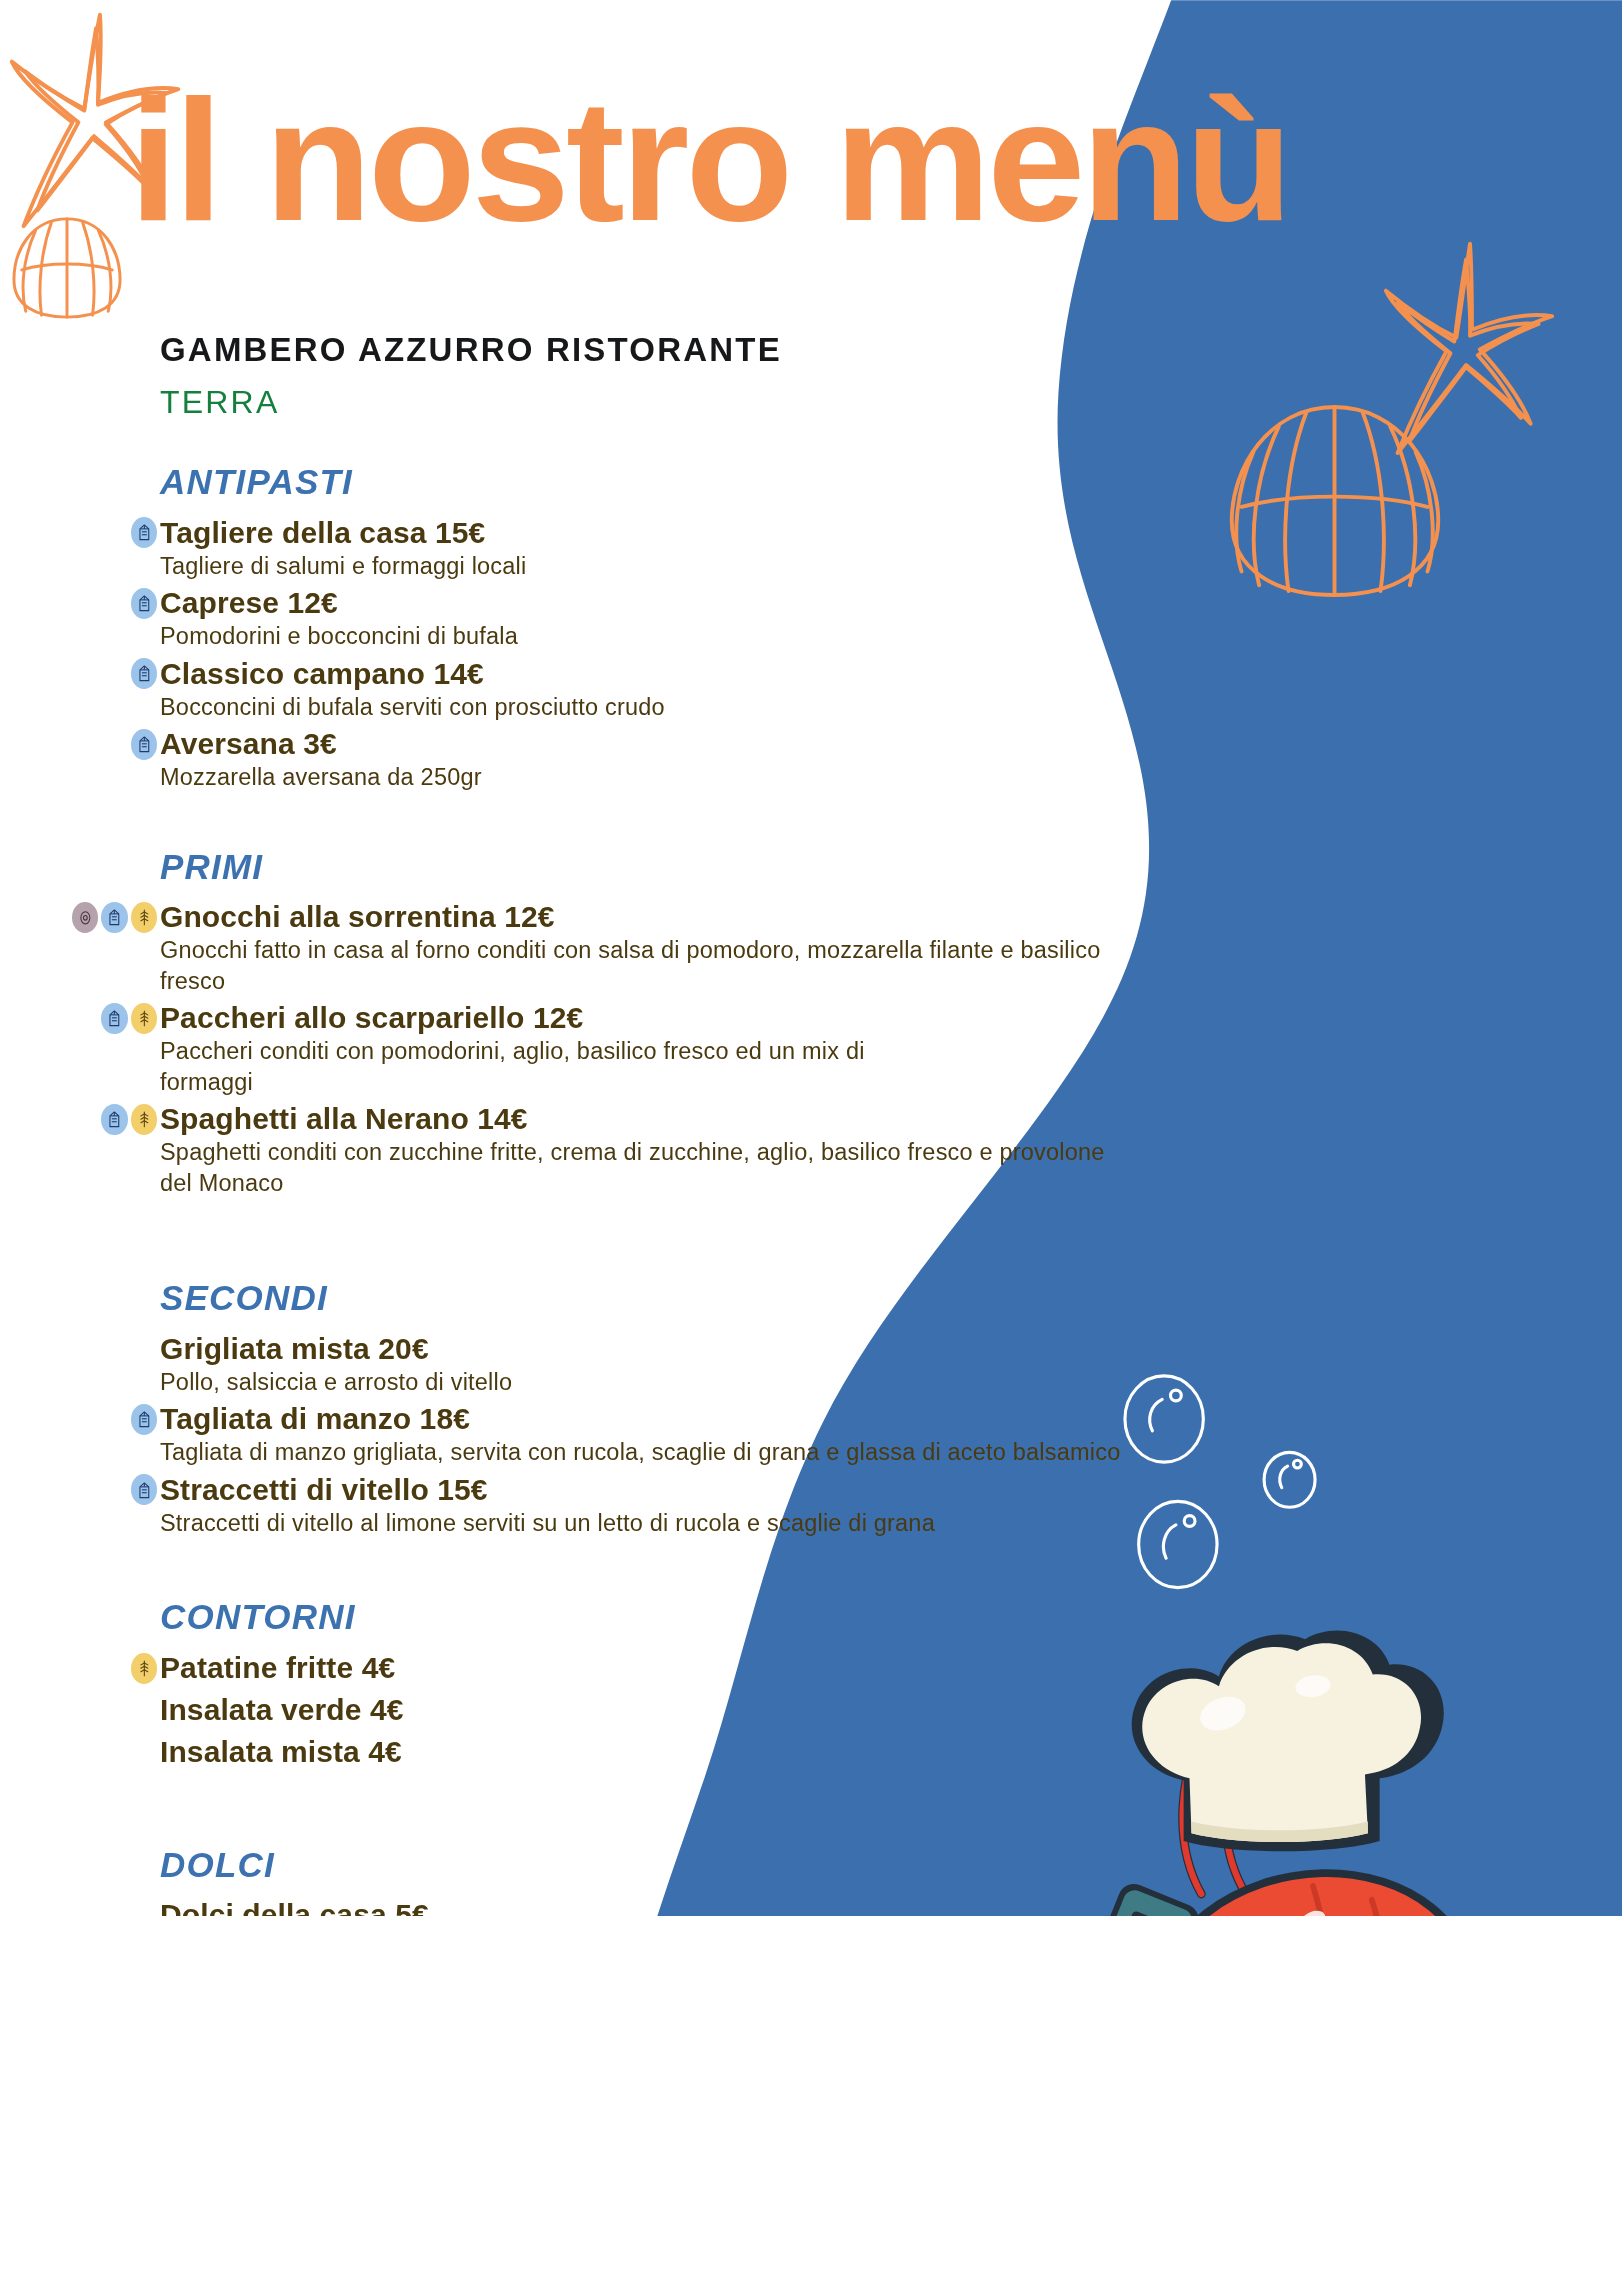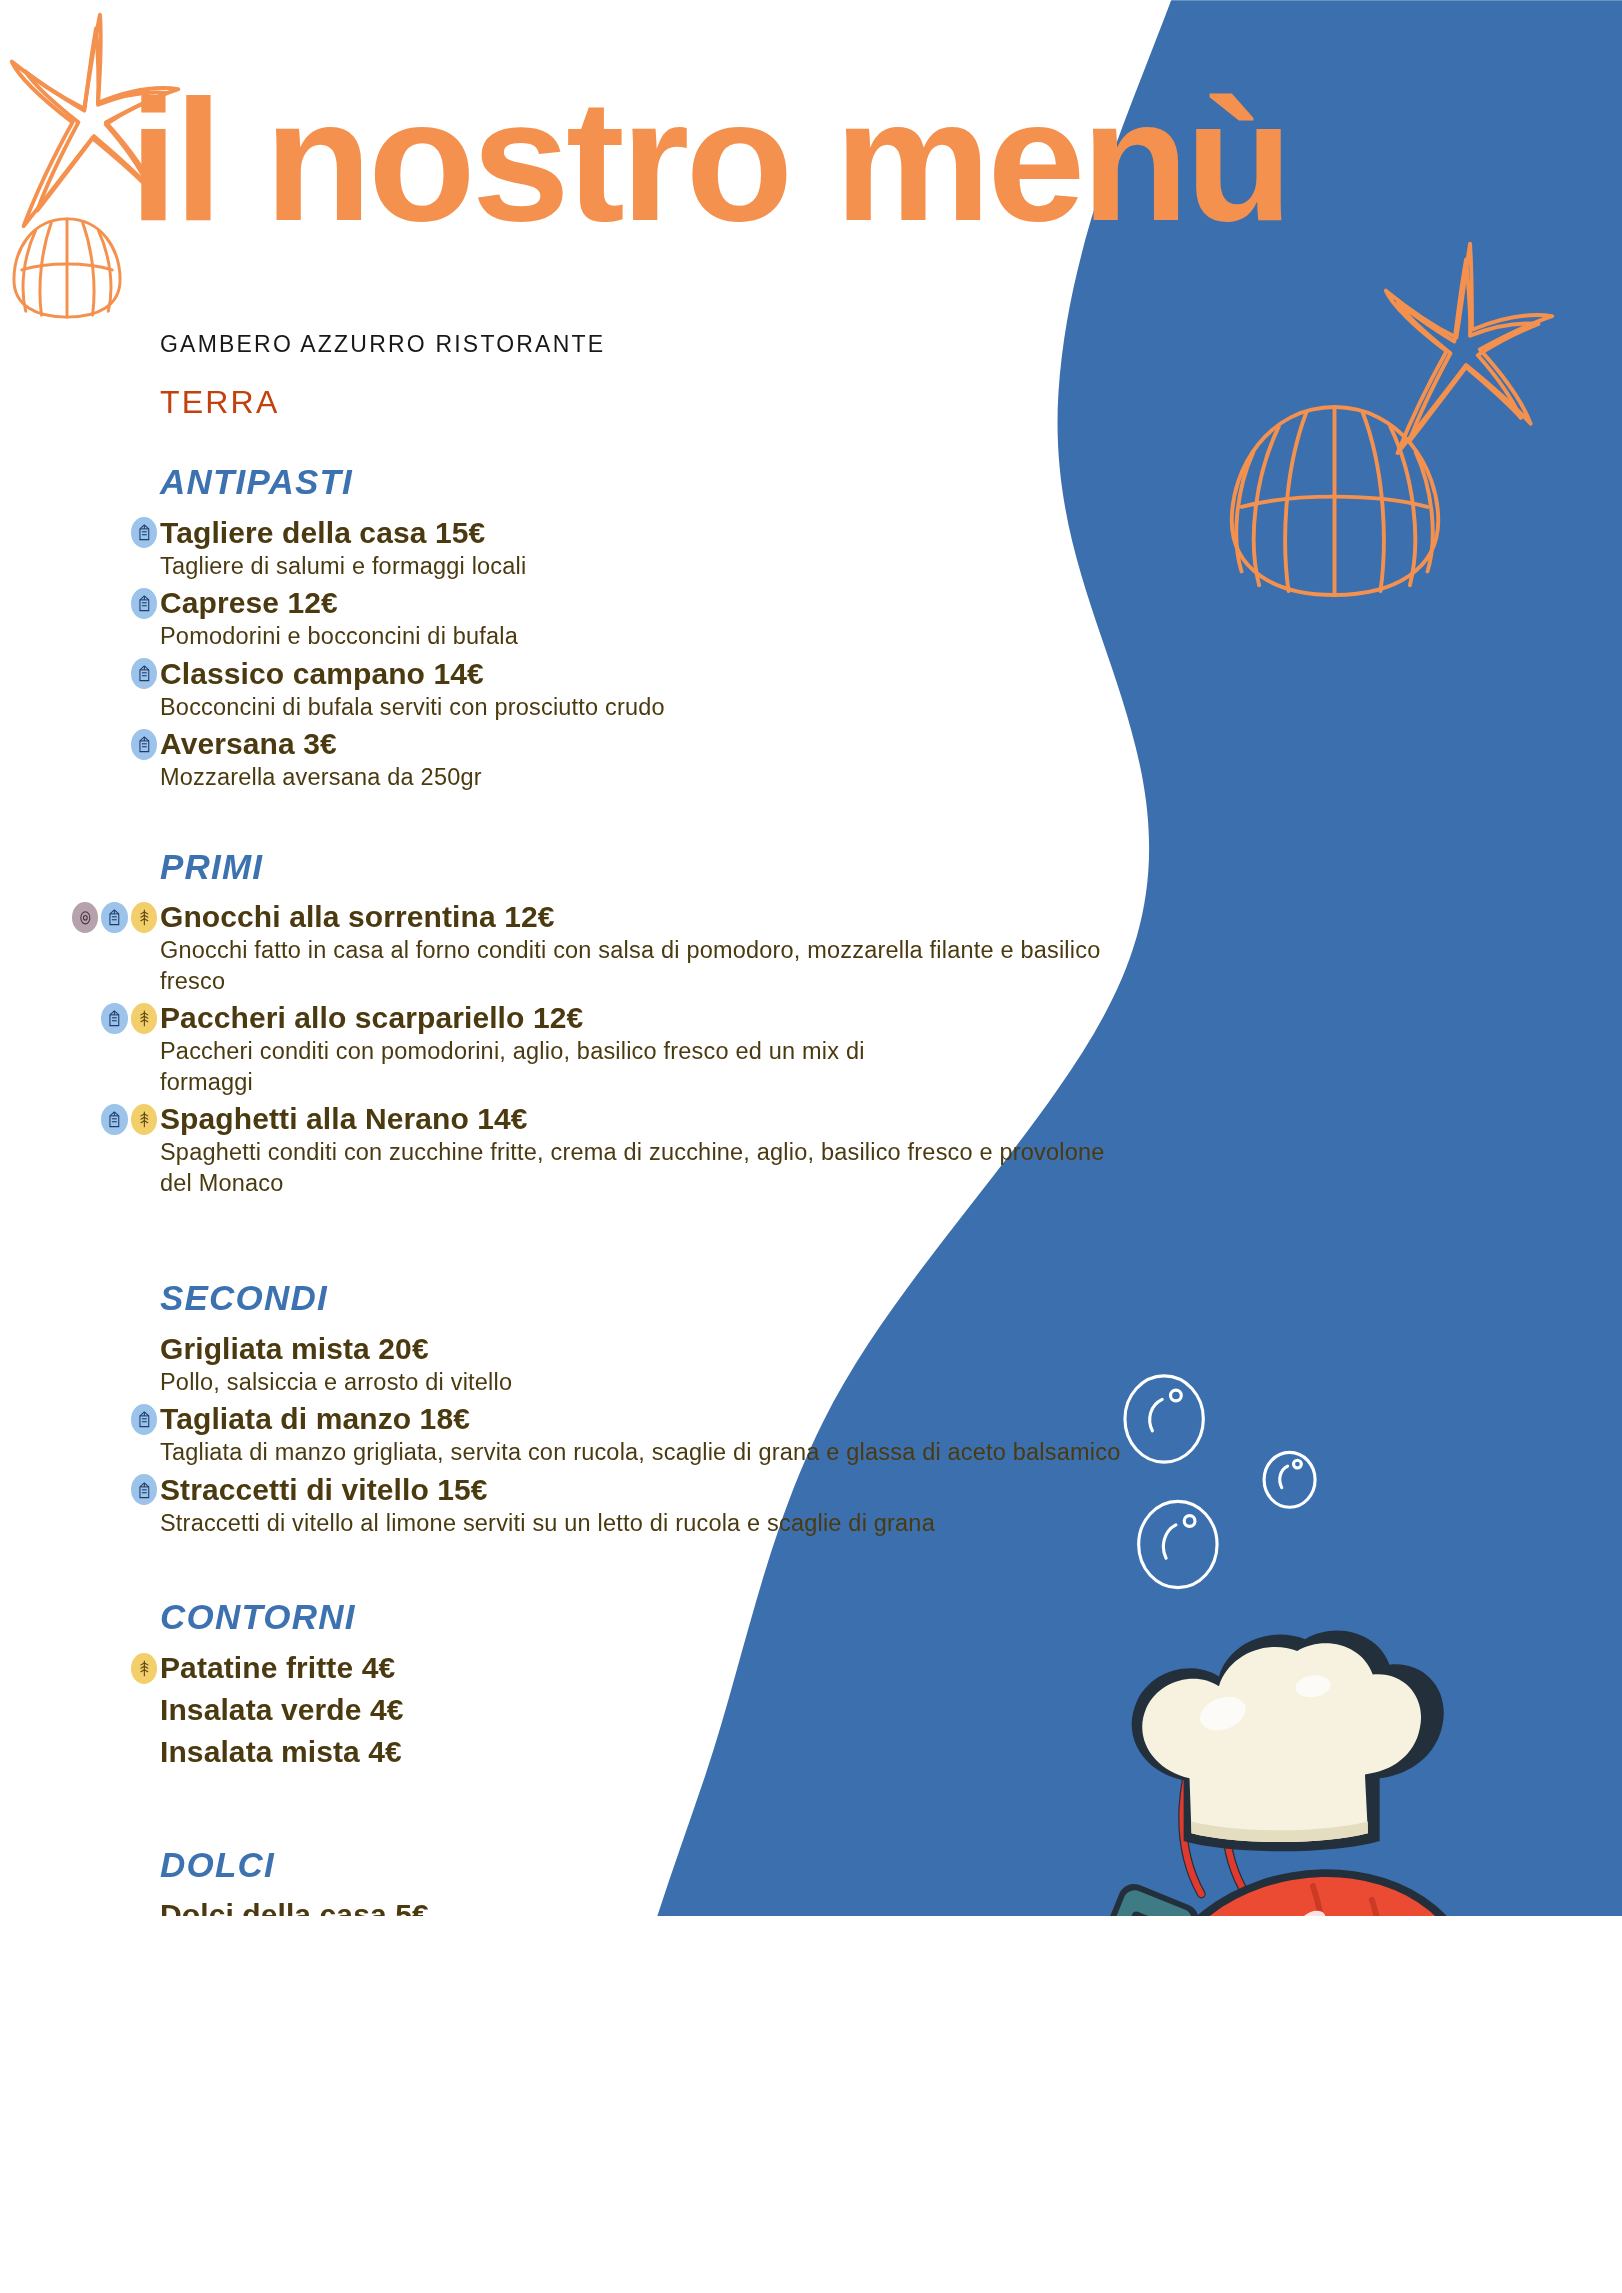--- a/index.html
+++ b/index.html
@@ -53,35 +53,35 @@
     white-space: nowrap;
     transform: scaleX(1.02);
     transform-origin: left top;
   }
 
   #restaurant-name {
     position: absolute;
     left: 160px;
     top: 331px;
     z-index: 5;
-    font-size: 23px;
+    font-size: 33px;
     letter-spacing: 2.2px;
     color: #17181a;
-    font-weight: 400;
+    font-weight: 700;
     white-space: nowrap;
   }
 
   #menu-area-label {
     position: absolute;
     left: 160px;
     top: 384px;
     z-index: 5;
     font-size: 32px;
     letter-spacing: 2.2px;
-    color: #c2410c;
+    color: #15803d;
     font-weight: 400;
     white-space: nowrap;
   }
 
   
   #menu-body {
     position: absolute;
     left: 0;
     top: 453px;
     width: 1137px;

